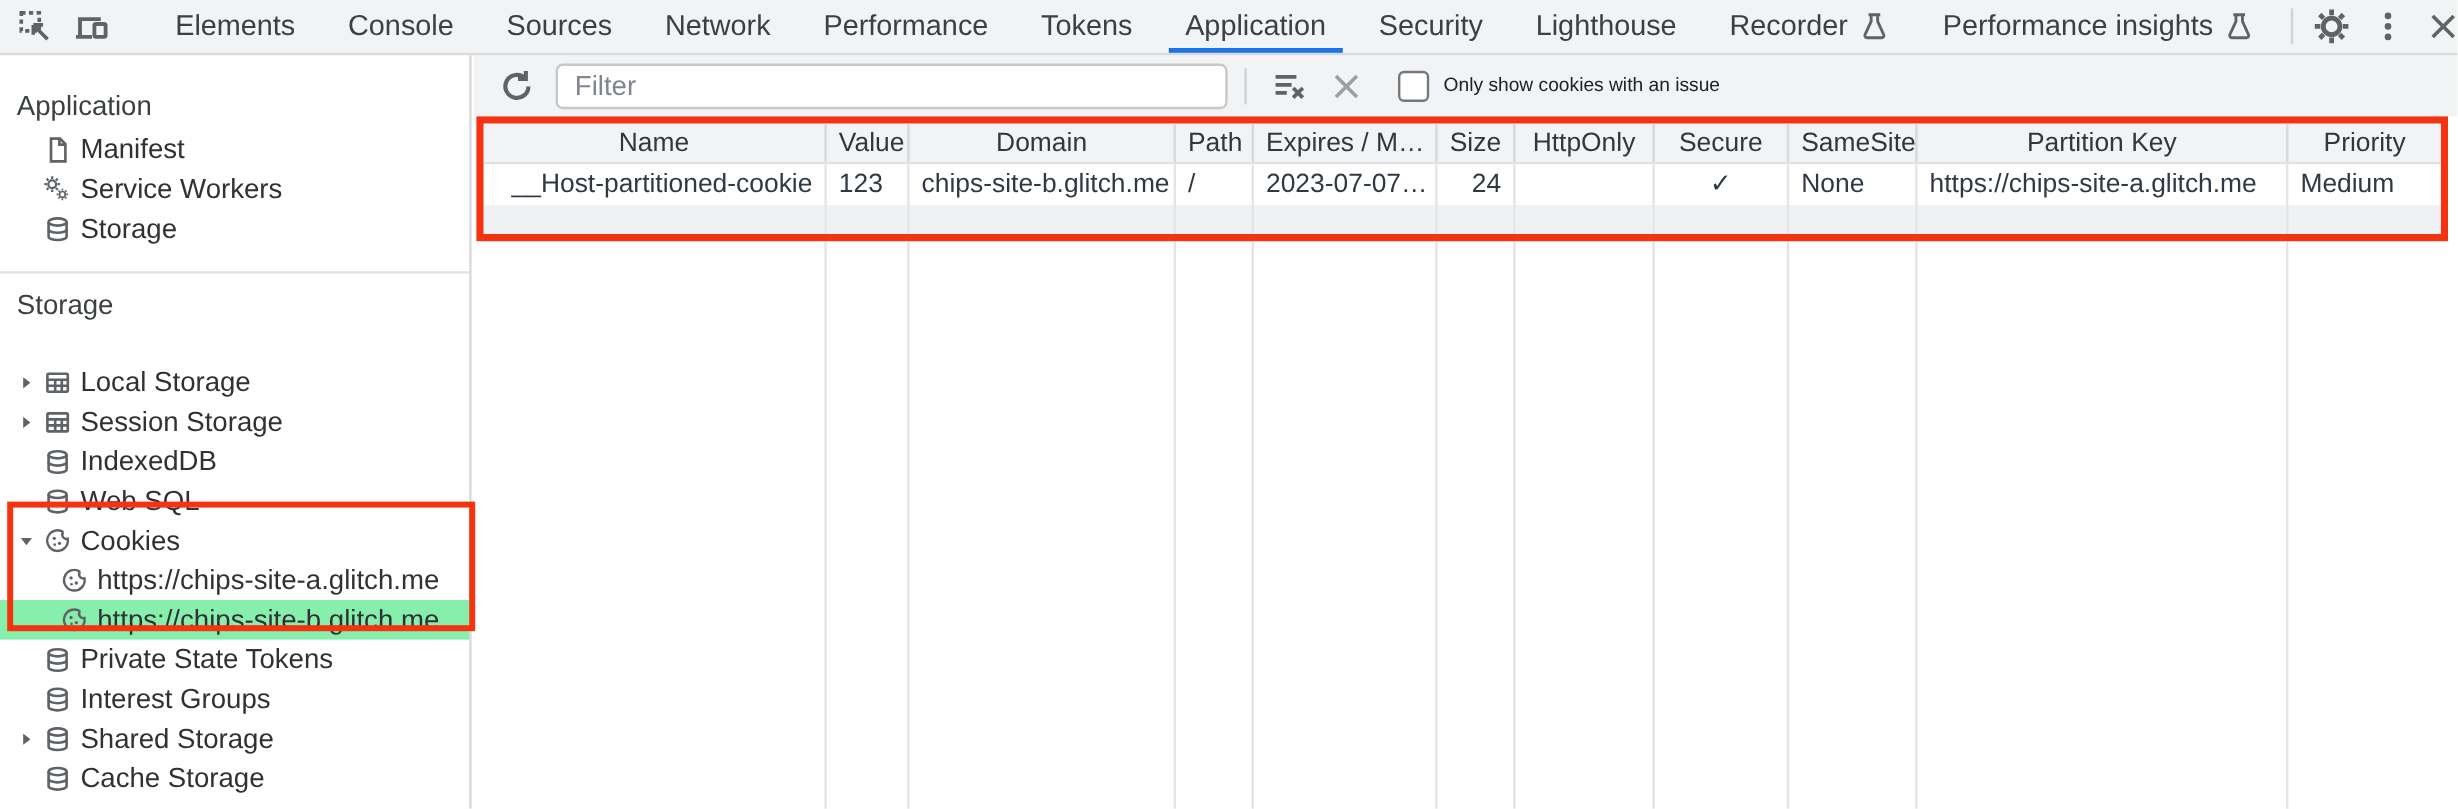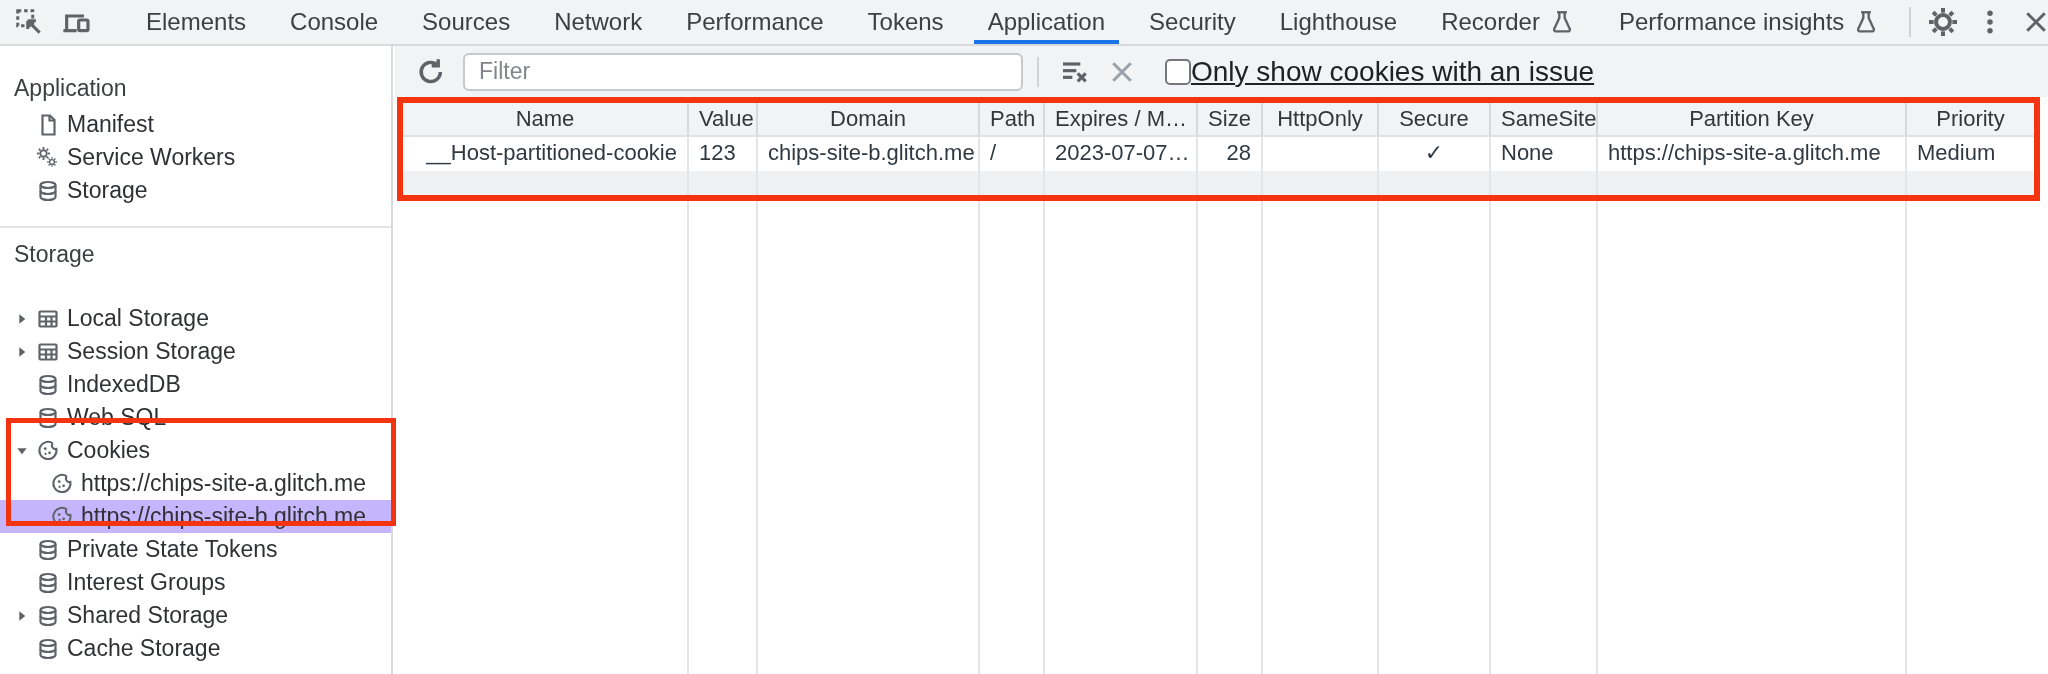--- a/index.html
+++ b/index.html
@@ -27,37 +27,37 @@
   .tabbar .right{margin-left:auto;display:flex;align-items:center;margin-right:8px;}
 
   
   .sidebar{position:absolute;top:46px;left:0;width:393px;bottom:0;background:#fff;
            border-right:2px solid #dadbdc;font-size:23px;z-index:1;}
   .side-header{padding:22px 0 0 14px;height:62px;line-height:40px;color:#3c4043;}
   .side-header2{padding:6px 0 0 14px;height:56px;line-height:40px;color:#3c4043;margin-bottom:18px;}
   .side-divider{border-top:2px solid #e2e3e4;margin-top:19px;}
   .tree-item{height:33px;display:flex;align-items:center;padding-left:14px;cursor:pointer;white-space:nowrap;color:#303134;}
   .tree-item.lvl2{padding-left:50px;}
-  .tree-item.selected{background:#c4b5fd;}
+  .tree-item.selected{background:#86efac;}
   .arrow-slot{width:22px;height:33px;display:flex;align-items:center;flex:none;}
   .tree-icon{width:24px;height:24px;margin-right:7px;flex:none;display:flex;}
   .redbox-side{position:absolute;left:6px;top:418px;width:390px;height:108px;
                border:5px solid var(--red);pointer-events:none;z-index:4;}
 
   
   .main{position:absolute;left:395px;top:46px;right:0;bottom:0;background:#fff;}
   .toolbar{height:51px;background:#f2f3f4;display:flex;align-items:center;padding-left:12px;}
   .filter-input{width:560px;height:38px;margin-left:8px;border:2px solid #c7c8ca;border-radius:6px;
                 font-size:23px;padding:0 14px;color:#8b5cf6;background:#fff;outline:none;
                 font-family:"Liberation Sans","DejaVu Sans",sans-serif;}
   .filter-input::placeholder{color:#80868b;}
   .toolbar .vsep{margin:0 12px 0 14px;}
   .chk{appearance:none;-webkit-appearance:none;width:26px;height:26px;border:2px solid #74777b;
        border-radius:5px;background:#fff;margin:0 0 0 20px;cursor:pointer;flex:none;}
-  .chk-label{font-size:28px;color:#202124;white-space:nowrap;text-decoration:underline;}
+  .chk-label{font-size:16px;margin-left:12px;color:#202124;white-space:nowrap;}
 
   
   .dg{position:absolute;left:2px;top:51px;width:1643px;height:104px;border:6px solid var(--red);
       background:#fff;z-index:3;overflow:hidden;}
   .dg-head{height:34px;background:#f2f3f4;display:flex;border-bottom:2px solid #e0e1e3;text-align:center;}
   .dg-row{height:34px;display:flex;background:#fff;}
   .dg-stripe{height:24px;display:flex;background:#f0f1f3;}
   .cell{border-right:2px solid #e4e5e7;padding:0 10px;font-size:22px;line-height:31px;
         overflow:hidden;white-space:nowrap;color:#303942;}
   .dg-head .cell{border-right:2px solid #d8d9db;color:#35363a;}
@@ -428,21 +428,21 @@
         <div class="cell c8">SameSite</div>
         <div class="cell c9">Partition Key</div>
         <div class="cell c10">Priority</div>
       </div>
       <div class="dg-row">
         <div class="cell c0 al-r">__Host-partitioned-cookie</div>
         <div class="cell c1">123</div>
         <div class="cell c2">chips-site-b.glitch.me</div>
         <div class="cell c3">/</div>
         <div class="cell c4">2023-07-07…</div>
-        <div class="cell c5 al-r">28</div>
+        <div class="cell c5 al-r">24</div>
         <div class="cell c6"></div>
         <div class="cell c7 al-c">✓</div>
         <div class="cell c8">None</div>
         <div class="cell c9">https://chips-site-a.glitch.me</div>
         <div class="cell c10">Medium</div>
       </div>
       <div class="dg-stripe">
         <div class="cell c0"></div>
           <div class="cell c1"></div>
           <div class="cell c2"></div>

